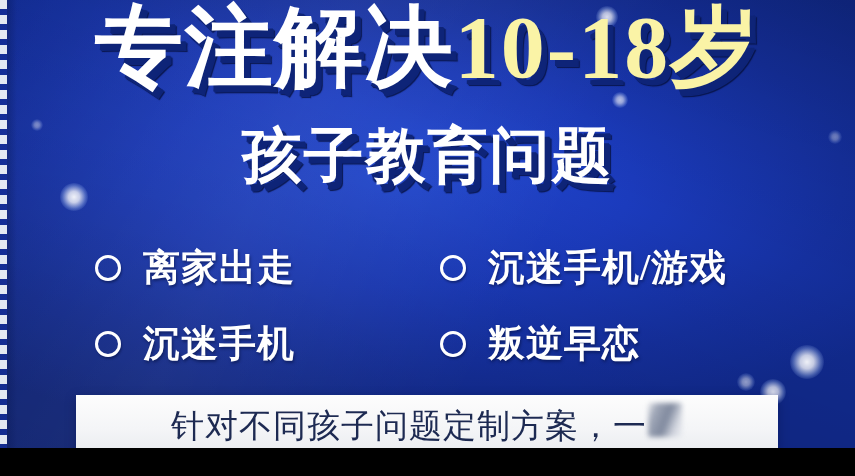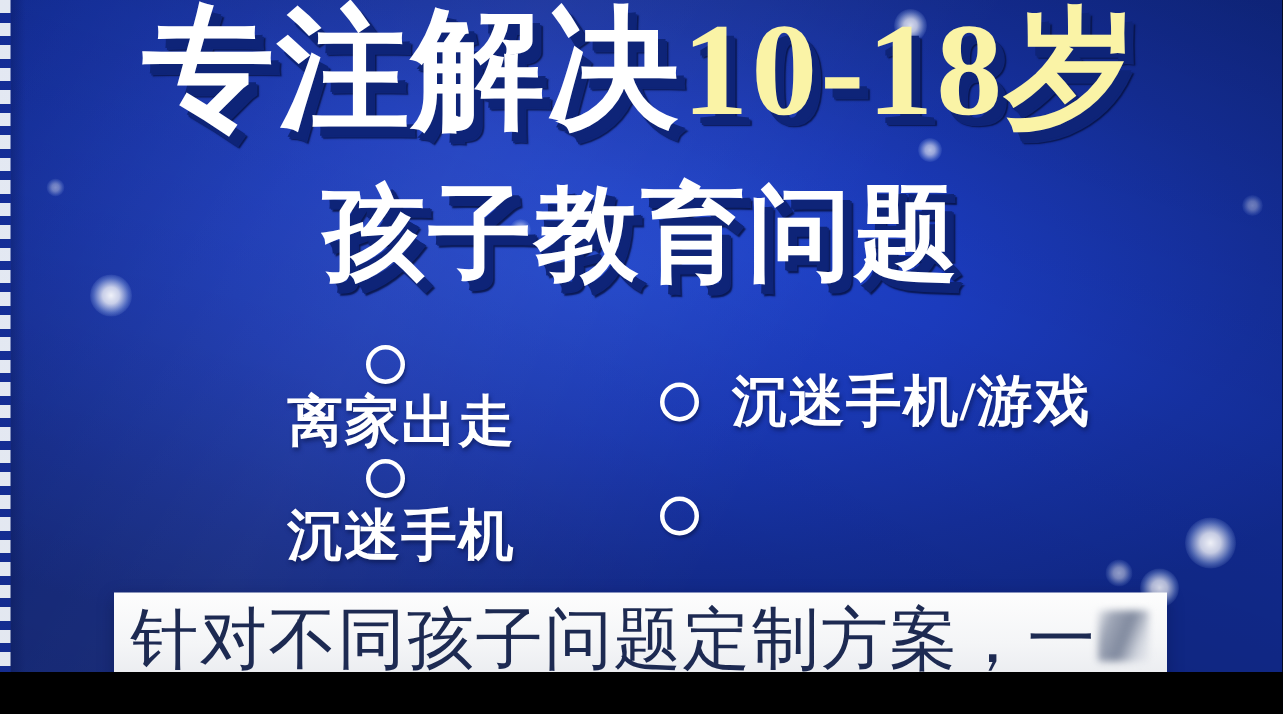--- a/index.html
+++ b/index.html
@@ -65,21 +65,21 @@
     letter-spacing: 2px;
     white-space: nowrap;
   }
   .headline-1 {
     top: -4px;
     font-size: 88px;
     line-height: 104px;
   }
   .headline-2 {
     top: 104px;
-    font-size: 69px;
+    font-size: 60px;
     line-height: 104px;
   }
   .hl-white {
     color: #ffffff;
     text-shadow:
       5px 6px 0 #0e2478,
       6px 7px 0 #0e2478,
       7px 8px 1px rgba(6,17,62,0.85);
   }
   .hl-yellow {
@@ -99,21 +99,21 @@
   }
   .bullet-row {
     display: flex;
     height: 76px;
     align-items: center;
   }
   .bullet-item {
     display: flex;
     align-items: center;
   }
-  .bullet-item.col-1 { width: 345px; flex-direction: column; }
+  .bullet-item.col-1 { width: 345px; }
   .bullet-item.col-2 { width: 355px; }
   .bullet-circle {
     width: 26px;
     height: 26px;
     border: 3px solid #ffffff;
     border-radius: 50%;
     box-sizing: border-box;
     flex: 0 0 auto;
     margin-right: 22px;
     box-shadow: 1px 2px 2px rgba(6,17,62,0.45);
@@ -135,21 +135,21 @@
     width: 702px;
     height: 62px;
     background: linear-gradient(to bottom, #fdfdfd 0%, #f4f5f7 55%, #e8eaee 100%);
     display: flex;
     align-items: center;
     justify-content: center;
     box-shadow: 0 3px 10px rgba(4,14,58,0.35);
   }
   .banner-text {
     color: #1d2a52;
-    font-size: 45px;
+    font-size: 33px;
     font-weight: 500;
     letter-spacing: 1px;
     white-space: nowrap;
     display: flex;
     align-items: baseline;
   }
   .redacted {
     display: inline-block;
     width: 34px;
     height: 34px;
@@ -210,20 +210,21 @@
         <span class="bullet-label">沉迷手机/游戏</span>
       </div>
     </div>
     <div class="bullet-row">
       <div class="bullet-item col-1">
         <span class="bullet-circle"></span>
         <span class="bullet-label">沉迷手机</span>
       </div>
       <div class="bullet-item col-2">
         <span class="bullet-circle"></span>
+        <span class="bullet-label">叛逆早恋</span>
       </div>
     </div>
   </div>
 
   <div class="banner">
     <div class="banner-text">
       <span>针对不同孩子问题定制方案，一</span>
       <span class="redacted"></span>
     </div>
   </div>

